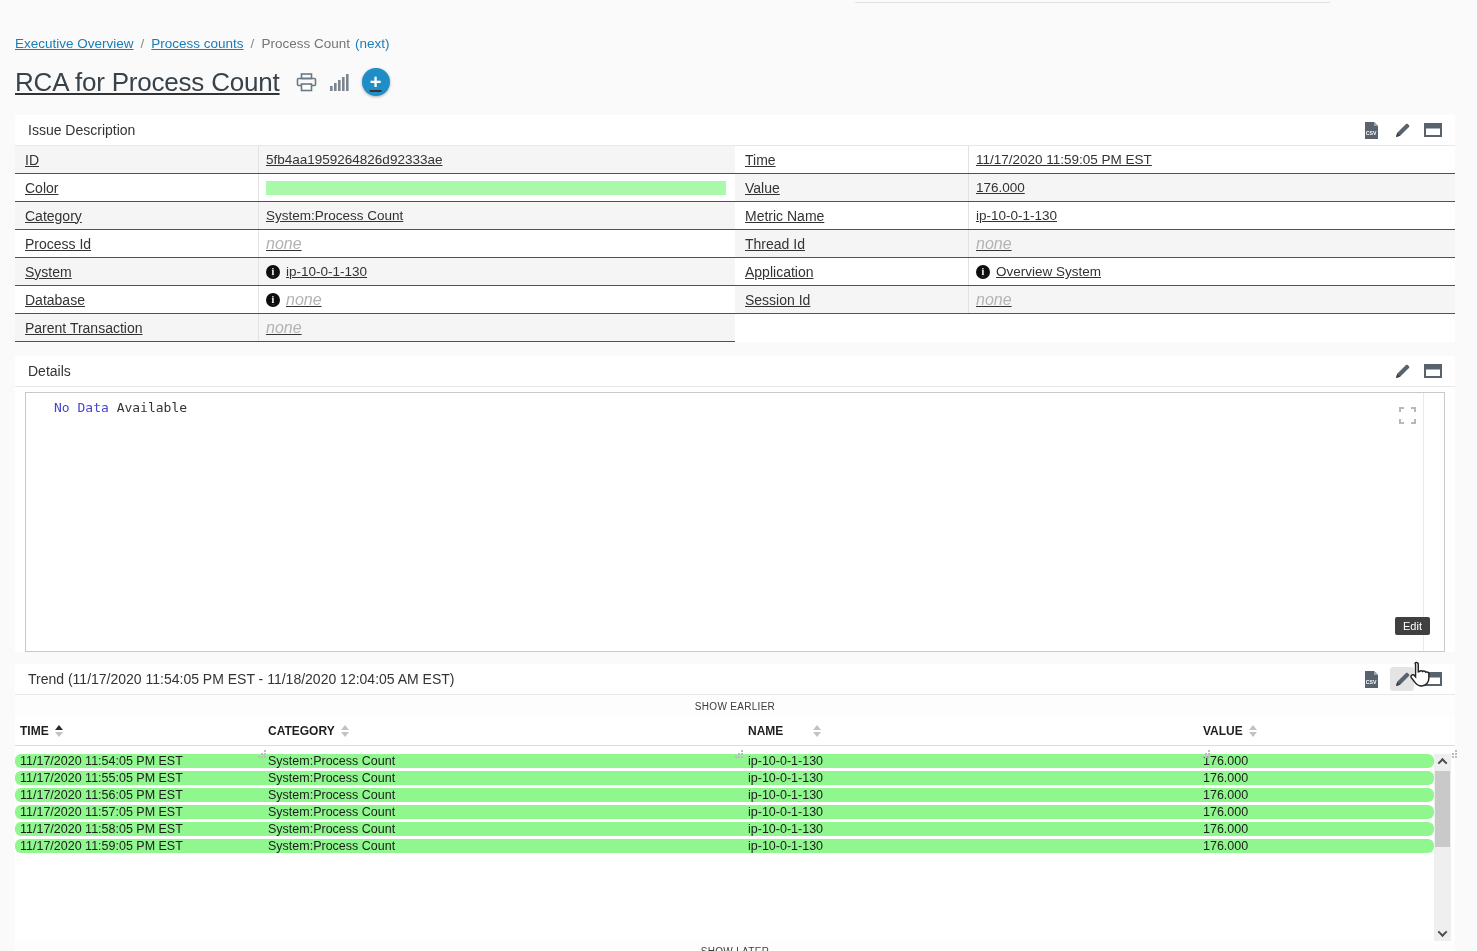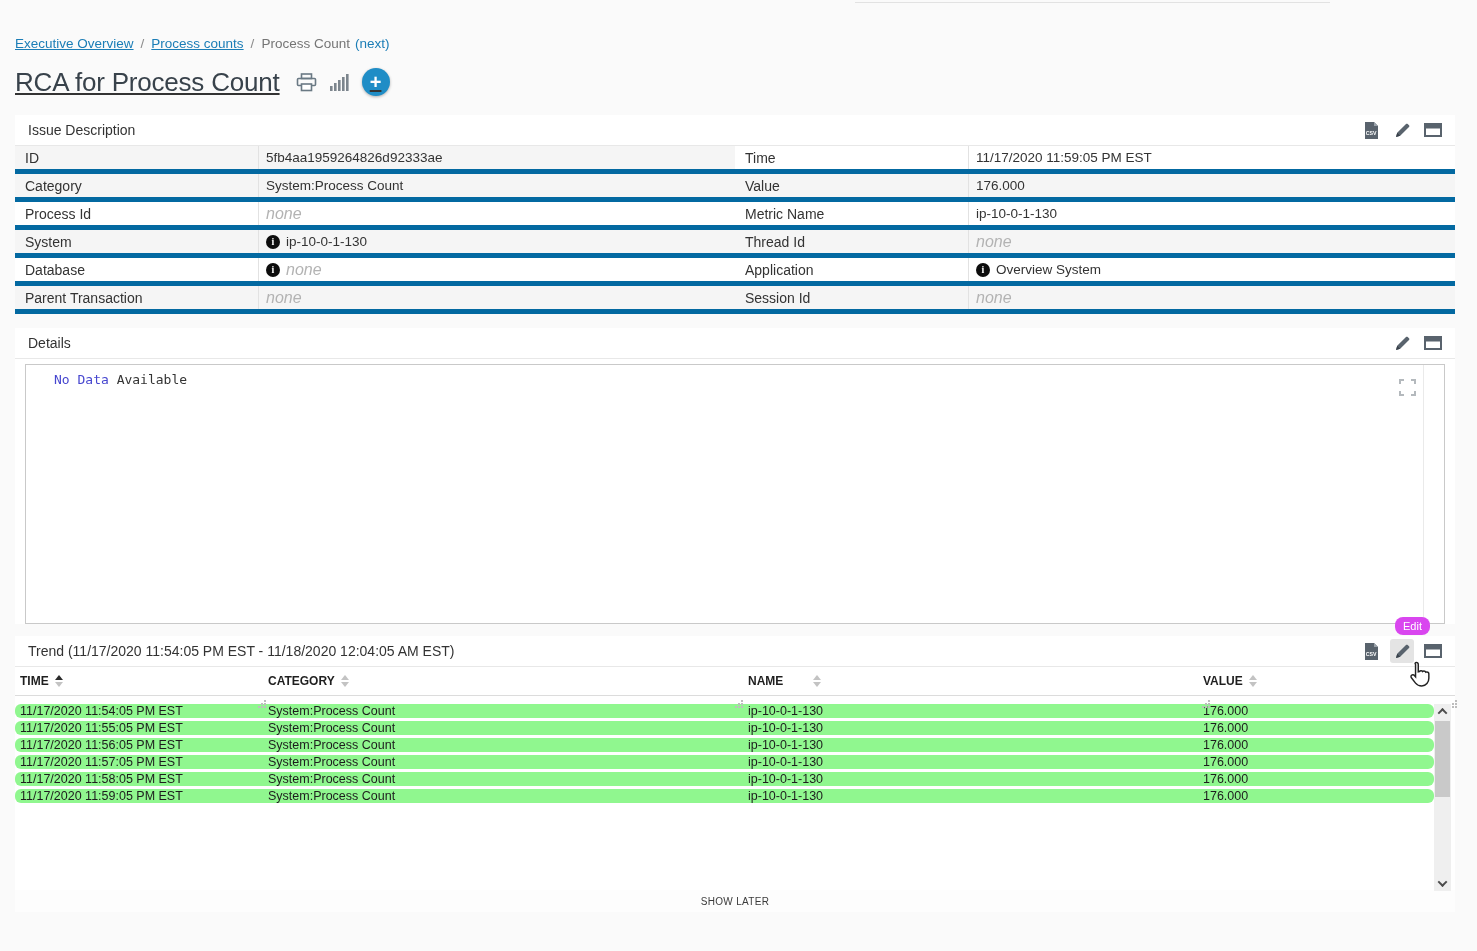--- a/index.html
+++ b/index.html
@@ -33,21 +33,21 @@
   .panel-header { display:flex; align-items:center; justify-content:space-between;
     padding:6px 10px 6px 13px; border-bottom:1px solid #e8e8e8; height:31px; }
   .panel-title { font-size:14px; color:#333; }
   .panel-icons { display:flex; align-items:center; gap:7px; }
   .picon { width:24px; height:24px; display:flex; align-items:center; justify-content:center; cursor:pointer; }
   .picon.hovered { background:#e4e4e4; border-radius:3px; }
 
   
   .id-grid { display:flex; }
   .kv-table { width:50%; }
-  .kv-row { display:flex; height:28px; align-items:center; border-bottom:5px solid #0369a1; }
+  .kv-row { display:flex; height:28px; align-items:center; border-bottom:1px solid #0369a1;text-decoration:underline; }
   .kv-row.stripe { background:#f5f5f5; }
   .kv-label { width:243px; padding-left:10px; font-size:14px; color:#333; flex:none; }
   .kv-table.right .kv-label { width:233px; }
   .kv-value { flex:1; border-left:1px solid #e2e2e2; padding-left:7px; height:100%;
     display:flex; align-items:center; font-size:13.5px; color:#333; }
   .color-bar { width:98%; height:14px; background:var(--bar-green); }
   .none-text { color:#b3b3b3; font-style:italic; font-size:16px; }
   .info-icon { width:14px; height:14px; border-radius:50%; background:#0d0d0d; color:#fff;
     font-size:10px; font-weight:700; display:inline-flex; align-items:center; justify-content:center;
     margin-right:6px; font-family:"Liberation Serif", serif; cursor:pointer; flex:none; }
@@ -89,22 +89,22 @@
   .scrollbar { position:absolute; right:4px; top:37px; width:17px; height:187px;
     background:#efefef; display:flex; flex-direction:column; align-items:center; }
   .sb-btn { height:15px; width:100%; display:flex; align-items:center; justify-content:center; cursor:pointer; flex:none; }
   .chev { width:7px; height:7px; border-left:2px solid #4c4c4c; border-top:2px solid #4c4c4c; }
   .chev.up { transform:rotate(45deg) translate(1px,1px); }
   .chev.down { transform:rotate(225deg) translate(1px,1px); }
   .sb-track { flex:1; width:15px; position:relative; }
   .sb-thumb { position:absolute; top:2px; left:0; width:15px; height:76px; background:#c9c9c9; cursor:pointer; }
 
   
-  .edit-tooltip { position:absolute; top:617px; right:47px; background:#d946ef; color:#fff;
-    font-size:11px; padding:3px 8px; border-radius:8px; z-index:5; }
+  .edit-tooltip { position:absolute; top:617px; right:47px; background:#404040; color:#fff;
+    font-size:11px; padding:3px 8px; border-radius:2px; z-index:5; }
   .cursor { position:absolute; top:661px; left:1407px; z-index:6; pointer-events:none; }
 </style>
 </head>
 <body>
 
 <div class="top-line"></div>
 
 <div class="page">
 
   <div class="breadcrumb">
@@ -158,20 +158,26 @@
       </span>
     </div>
     <div class="id-grid">
       <div class="kv-table left" id="kv-left">
           <div class="kv-row stripe">
             <div class="kv-label">ID</div>
             <div class="kv-value">
               <span class="val-text">5fb4aa1959264826d92333ae</span>
             </div>
           </div>
+          <div class="kv-row">
+            <div class="kv-label">Color</div>
+            <div class="kv-value">
+              <div class="color-bar"></div>
+            </div>
+          </div>
           <div class="kv-row stripe">
             <div class="kv-label">Category</div>
             <div class="kv-value">
               <span class="val-text">System:Process Count</span>
             </div>
           </div>
           <div class="kv-row">
             <div class="kv-label">Process Id</div>
             <div class="kv-value">
               <span class="none-text">none</span>
@@ -294,20 +300,21 @@
         </span>
         <span class="picon">
           <svg width="18" height="14" viewBox="0 0 18 14">
             <rect x="1" y="1" width="16" height="12" fill="none" stroke="#59636d" stroke-width="2"></rect>
             <rect x="1" y="1" width="16" height="4.5" fill="#59636d"></rect>
           </svg>
         </span>
       </span>
     </div>
 
+    <div class="show-strip">SHOW EARLIER</div>
 
     <div class="trend-table">
       <div class="t-header" id="trend-header">
           <div class="t-hcell c1">
             <span>TIME</span>
             <span class="sort">
               <i class="tri up active"></i>
               <i class="tri down"></i>
             </span>
           </div>

